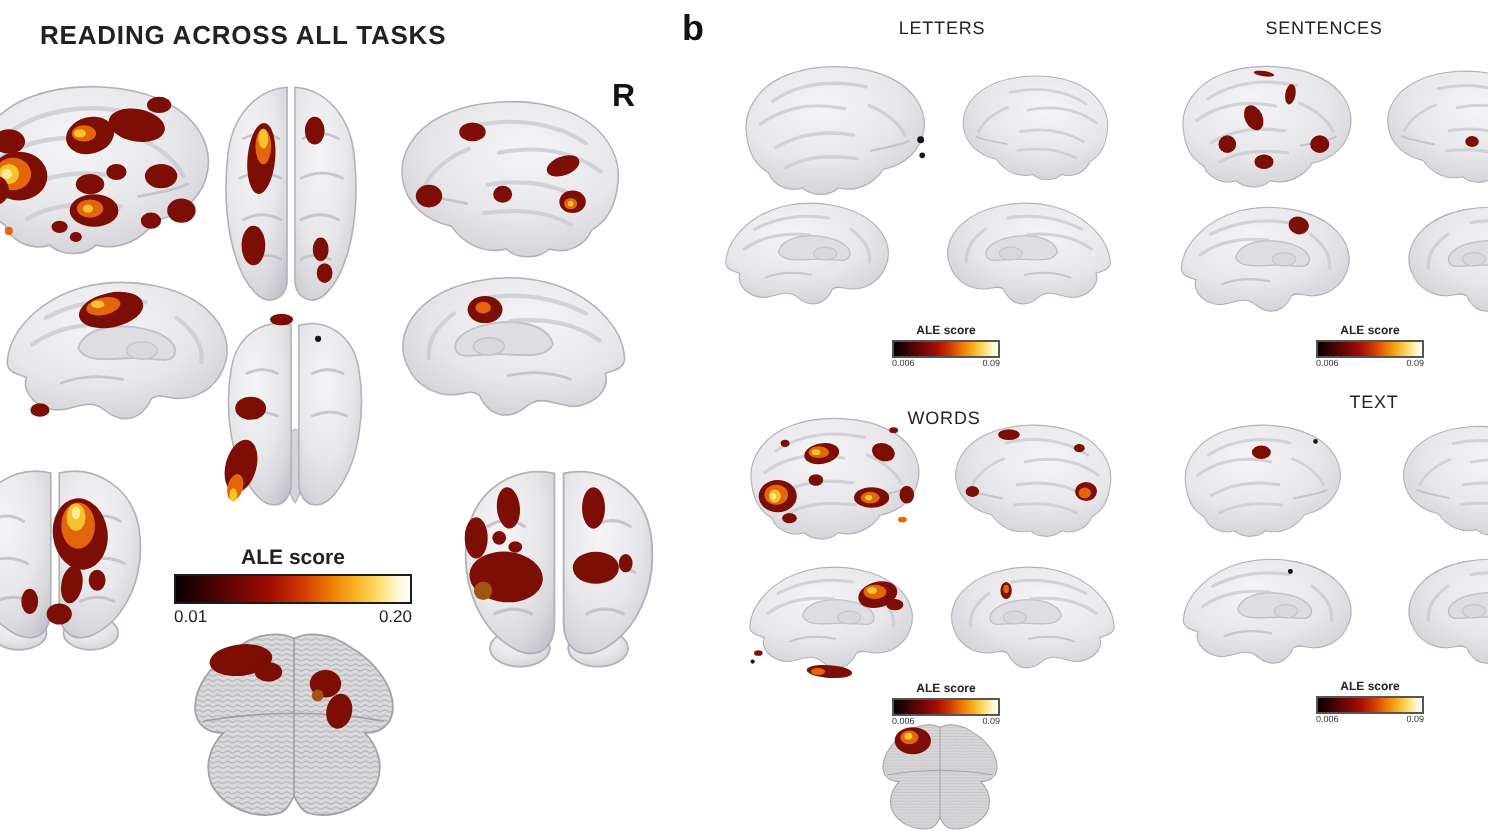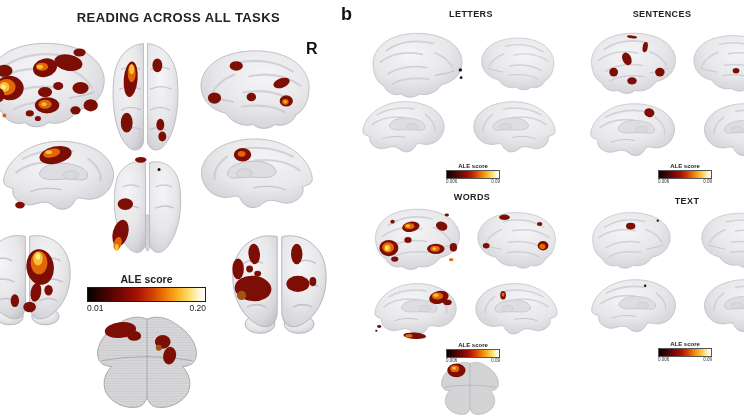--- a/index.html
+++ b/index.html
@@ -1,22 +1,22 @@
 <!DOCTYPE html>
 <html><head>
 <meta charset="utf-8">
 <style>
   html,body{margin:0;padding:0;background:#fff;}
   #canvas{position:relative;width:744px;height:420px;background:#ffffff;overflow:hidden;
           font-family:"Liberation Sans",sans-serif;color:#1a1a1a;}
   .abs{position:absolute;}
   svg.brain{position:absolute;}
   
-  .panel-title{font-weight:bold;font-size:13px;letter-spacing:.4px;text-align:right;color:#222;}
-  .sub-title{font-weight:bold;font-size:9px;letter-spacing:.4px;text-align:center;color:#222;}
+  .panel-title{font-weight:bold;font-size:13px;letter-spacing:.4px;text-align:left;color:#222;}
+  .sub-title{font-weight:normal;font-size:9px;letter-spacing:.4px;text-align:center;color:#222;}
   .hemi-label{font-weight:bold;font-size:16px;color:#111;}
   .b-label{font-weight:bold;font-size:18px;color:#111;}
   
   .cb-grad{background:linear-gradient(90deg,#050101 0%,#3a0303 13%,#6f0704 27%,#a30f03 41%,
            #cf3a03 54%,#ee7a06 66%,#f9b325 77%,#fcdf70 87%,#fef7d8 95%,#fffef8 100%);}
   .main-cb{width:119px;}
   .main-cb .cb-title{font-weight:bold;font-size:10.5px;text-align:center;margin-bottom:2px;color:#222;}
   .main-cb .cb-bar{height:13px;border:1px solid #1c1c1c;}
   .main-cb .cb-labels{display:flex;justify-content:space-between;font-size:8.5px;margin-top:1px;color:#222;}
   .mini-cb{width:54px;}
@@ -275,21 +275,21 @@
   </svg>
   <div class="abs mini-cb" style="left:658px;top:163px;">
     <div class="cb-title">ALE score</div>
     <div class="cb-bar cb-grad"></div>
     <div class="cb-labels">
       <span>0.006</span>
       <span>0.09</span>
     </div>
   </div>
 
-  <div class="abs sub-title" style="left:432px;top:192px;width:80px;">WORDS</div>
+  <div class="abs sub-title" style="left:432px;top:204px;width:80px;">WORDS</div>
   <svg class="brain" style="left:363px;top:207px;width:106px;height:66px" viewBox="0 0 130 90">
     <use href="#sym-lat"></use>
     <ellipse class="dk" cx="58" cy="27" rx="12" ry="7" transform="rotate(-10 58 27)"></ellipse>
     <ellipse class="or" cx="56" cy="26" rx="7" ry="4"></ellipse>
       <ellipse class="yl" cx="54" cy="26" rx="3" ry="2"></ellipse>
     <ellipse class="dk" cx="33" cy="20" rx="3" ry="2.5"></ellipse>
     <ellipse class="dk" cx="100" cy="26" rx="8" ry="6" transform="rotate(20 100 26)"></ellipse>
     <ellipse class="dk" cx="107" cy="11" rx="3" ry="2"></ellipse>
     <ellipse class="dk" cx="28" cy="56" rx="13" ry="11"></ellipse>
     <ellipse class="or" cx="27" cy="55" rx="8" ry="7"></ellipse>

